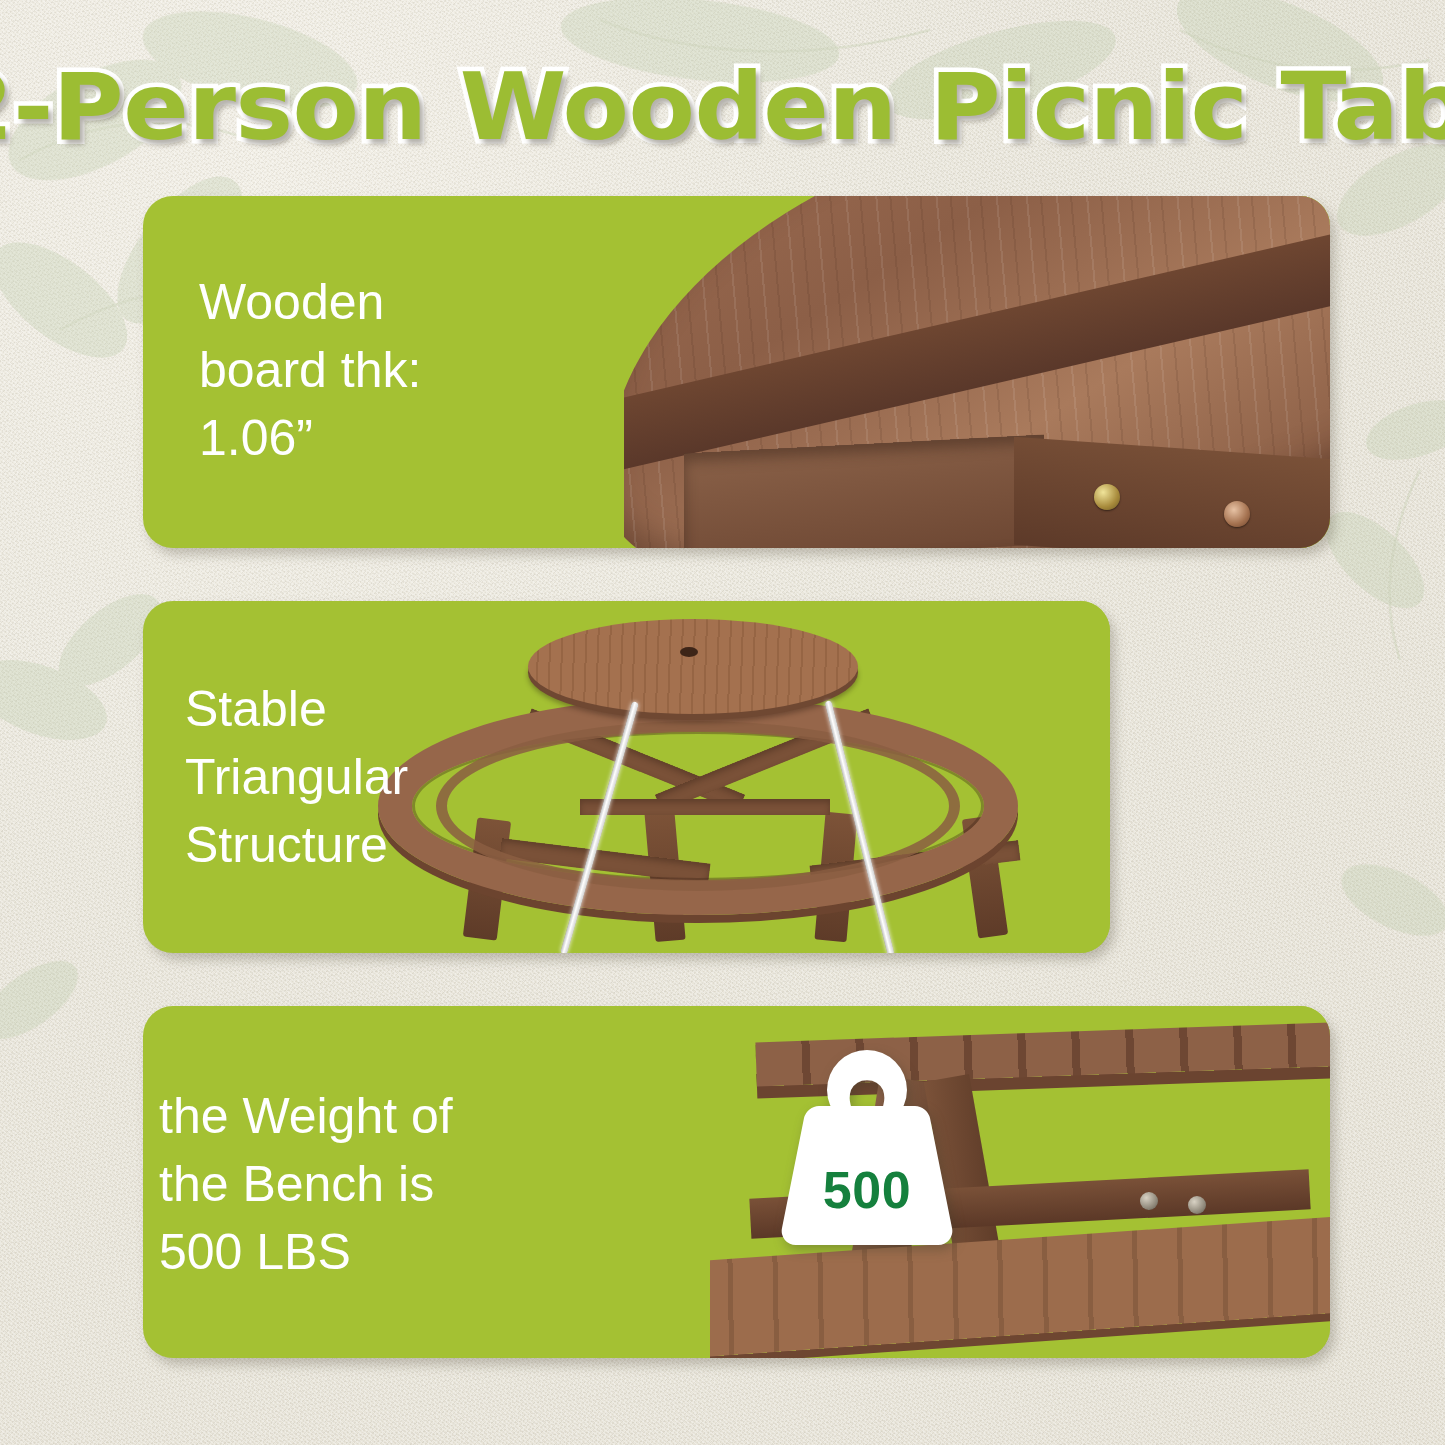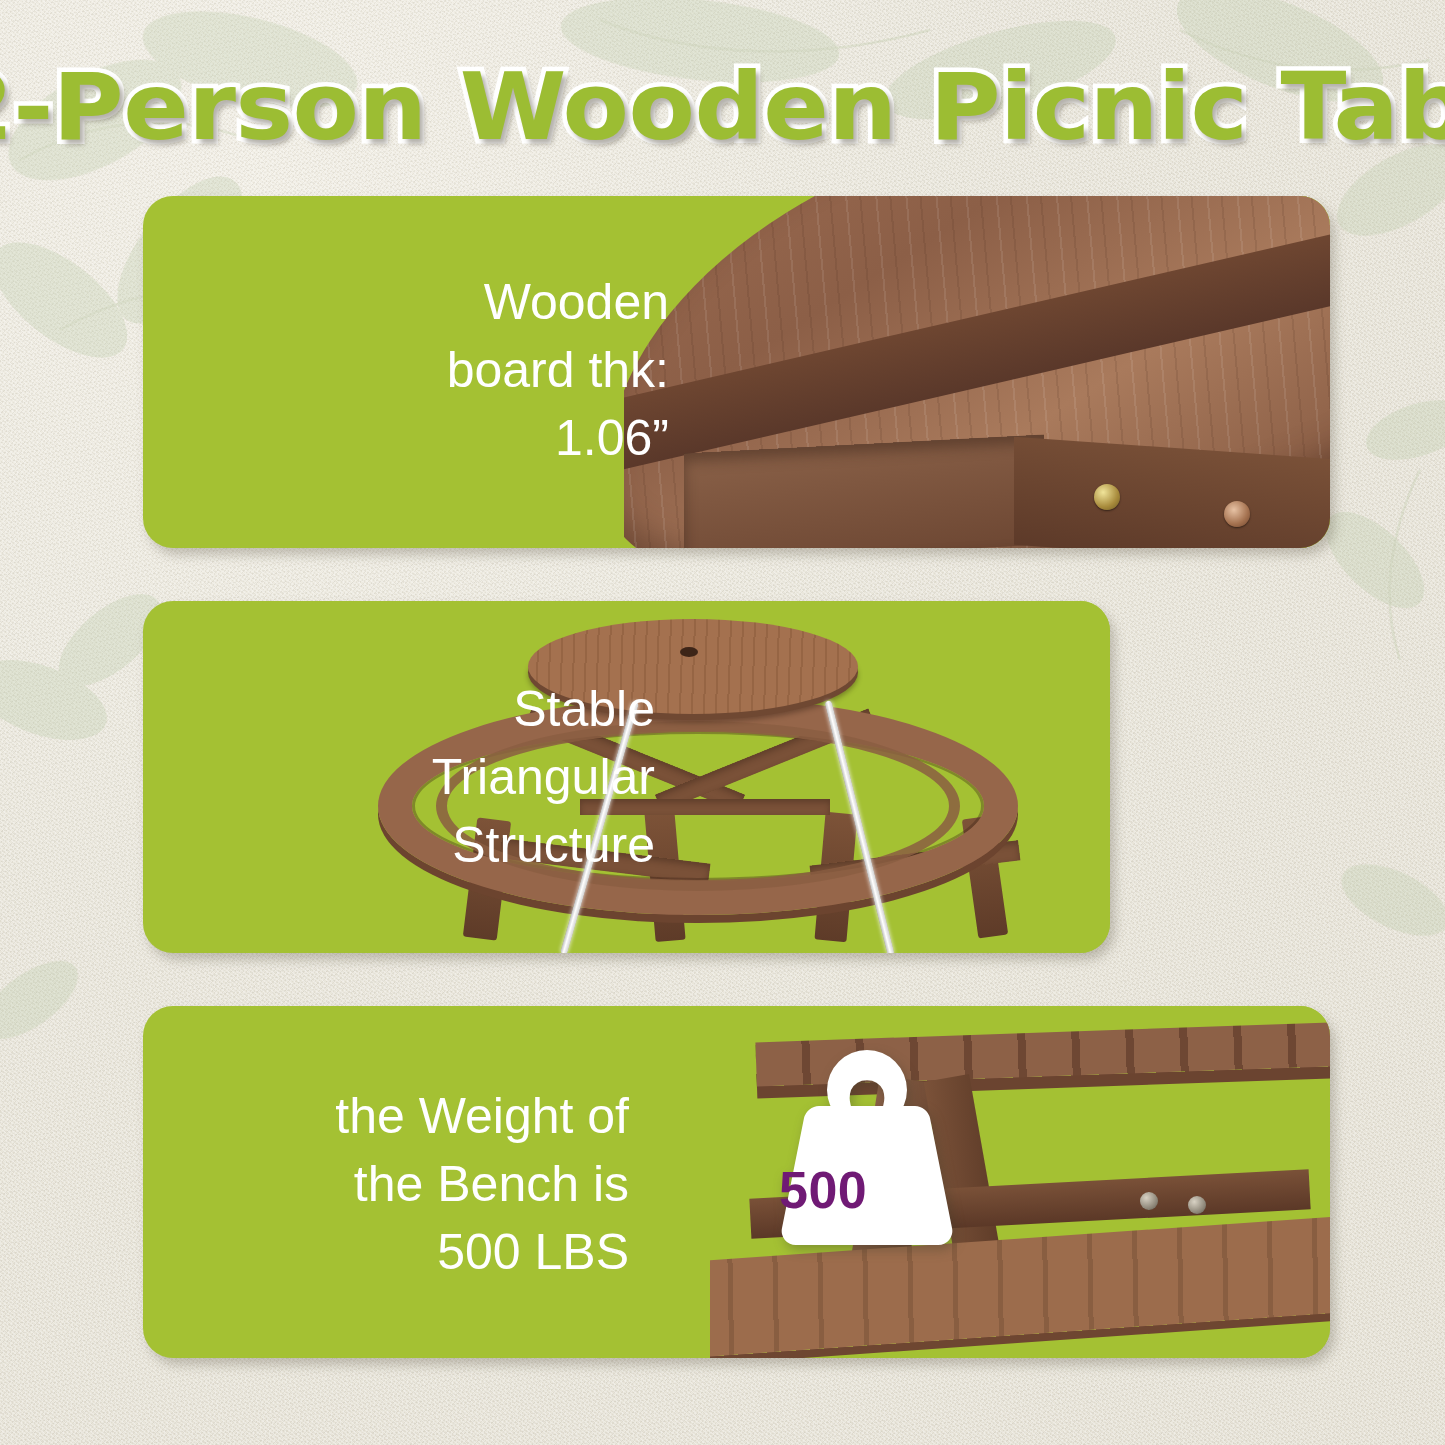--- a/index.html
+++ b/index.html
@@ -51,21 +51,21 @@
     overflow:hidden;
   }
   #card-1{left:143px;top:196px;width:1187px;height:352px;}
   #card-2{left:143px;top:601px;width:967px;height:352px;}
   #card-3{left:143px;top:1006px;width:1187px;height:352px;text-decoration:underline;}
 
   .card-text{
     position:absolute;z-index:6;
     color:#ffffff;
     font-size:50px;line-height:1.36;font-weight:400;
-    text-align:right;
+    text-align:left;
     white-space:pre-line;
   }
   #card-1 .card-text{left:56px;top:72px;width:470px;}
   #card-2 .card-text{left:42px;top:74px;width:470px;}
   #card-3 .card-text{left:16px;top:76px;width:470px;}
 
   
   .photo{position:absolute;overflow:hidden;}
 
   
@@ -185,21 +185,21 @@
     background:radial-gradient(circle at 35% 32%,#d8d2c4,#8c8577 65%,#57524a);
   }
 
   
   .weight{
     position:absolute;left:779px;top:1044px;width:176px;height:210px;z-index:9;
     filter:drop-shadow(3px 5px 6px rgba(60,60,40,.35));
   }
   .weight .num{
     position:absolute;left:0;right:0;top:116px;
-    text-align:left;font-size:52px;font-weight:700;color:#701a75;
+    text-align:center;font-size:52px;font-weight:700;color:#15803d;
     letter-spacing:.5px;
   }
 </style>
 </head>
 <body>
 
 <div class="page">
 
   <div class="bg-base"></div>
   <div class="bg-noise"></div>

